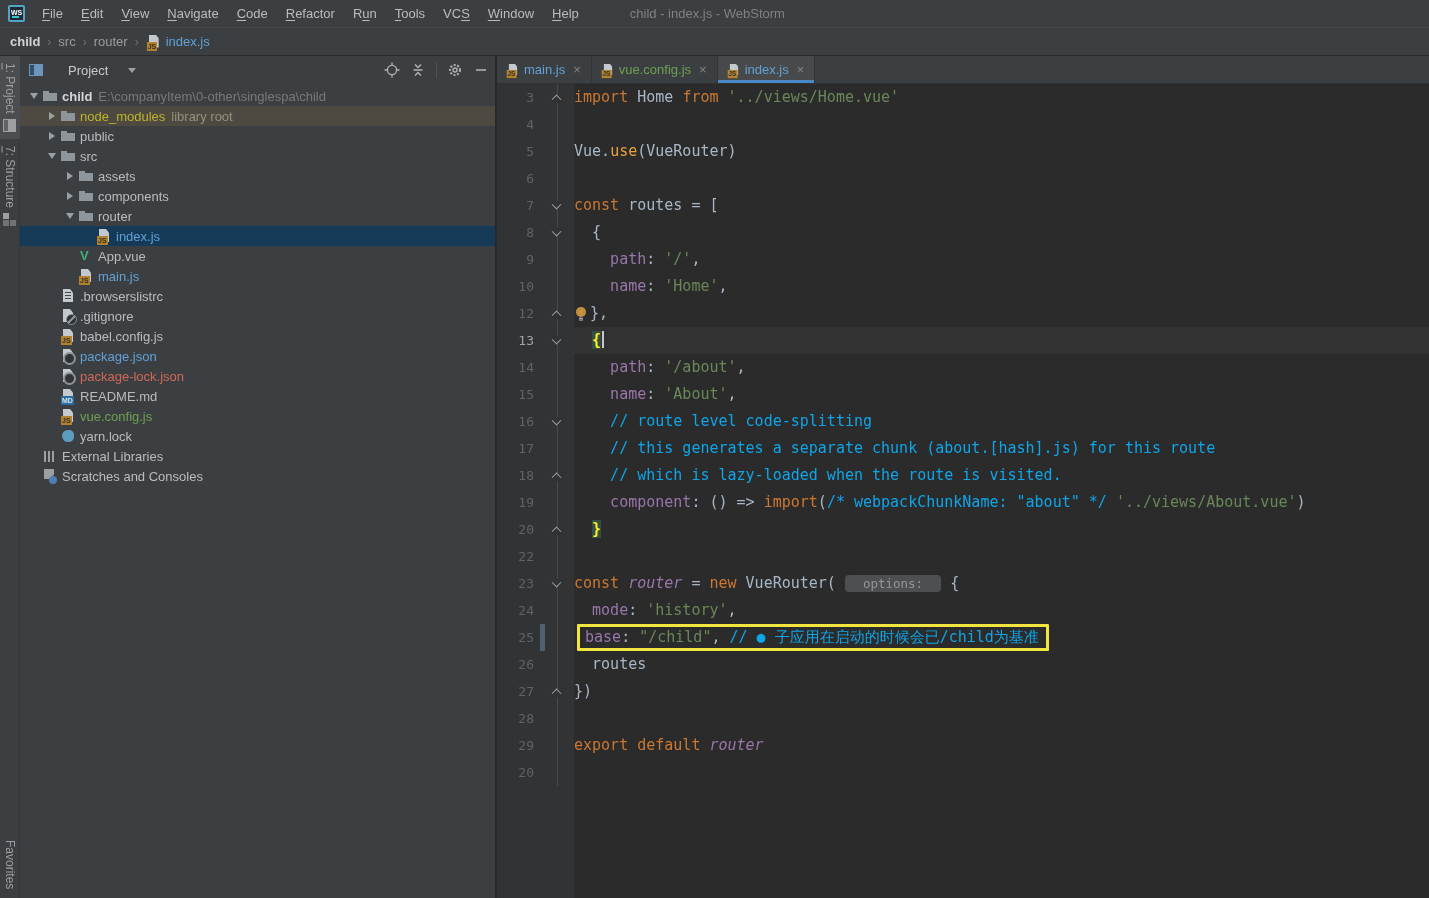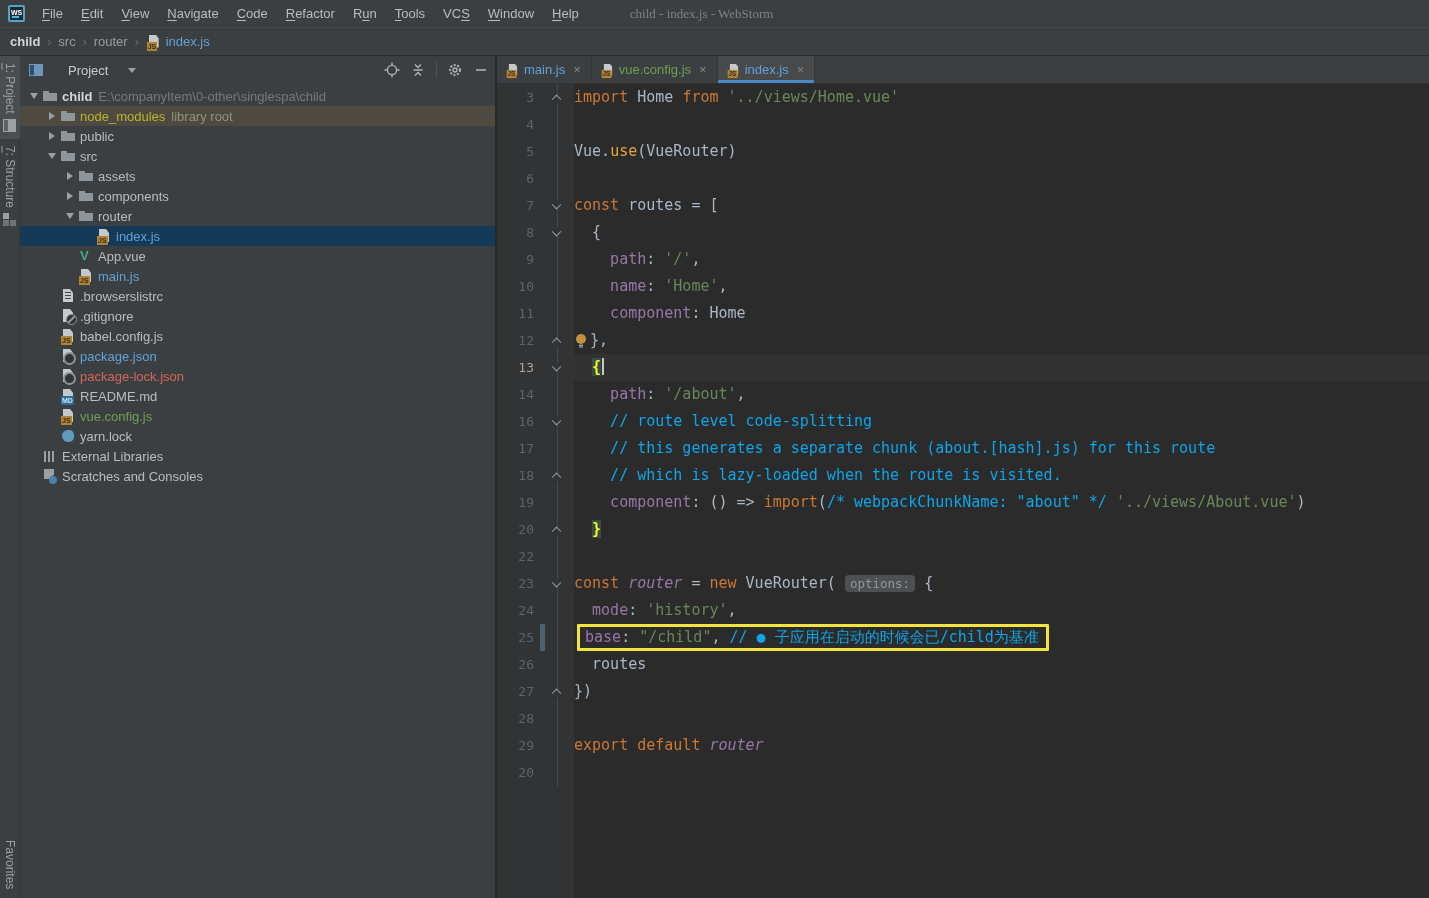--- a/index.html
+++ b/index.html
@@ -9,21 +9,21 @@
     background:#3c3f41; font-family:"Liberation Sans", sans-serif;
     color:#bbbbbb; user-select:none;
   }
   
   .menubar { height:28px; display:flex; align-items:center; background:#3c3f41; border-bottom:1px solid #474747; padding-left:6px; }
   .ws-logo { position:relative; width:17px; height:17px; border:2px solid #55a4c4; border-radius:2px; margin:0 8px 0 2px; background:#1c2b33; }
   .ws-logo span { position:absolute; left:1px; top:1px; font:bold 7px/10px "Liberation Sans",sans-serif; color:#fff; letter-spacing:0; }
   .ws-logo i { position:absolute; left:2px; bottom:2px; width:7px; height:2px; background:#35c5d0; }
   .menu-item { padding:0 9px; height:28px; line-height:28px; font-size:13px; color:#bbbbbb; cursor:default; }
   .menu-item u { text-decoration:underline; text-underline-offset:2px; }
-  .win-title { margin-left:42px; font-size:13px; color:#808080;font-family:Liberation Serif, serif; }
+  .win-title { margin-left:42px; font-size:13px; color:#808080; }
   .crumbbar { height:28px; display:flex; align-items:center; background:#3c3f41; border-bottom:1px solid #2b2b2b; padding-left:10px; font-size:13px; }
   .crumb-sep { color:#6e6e6e; padding:0 7px; font-size:12px; }
   .crumb-root { color:#d4d4d4; font-weight:bold; }
   .crumb { color:#9b9b9b; }
   .crumb-file { color:#62a0d6; display:flex; align-items:center; }
   
   .main { display:flex; height:842px; }
   .stripe { width:20px; background:#3c3f41; border-right:1px solid #353839; display:flex; flex-direction:column; align-items:center; }
   .vbtn { display:flex; flex-direction:column; align-items:center; padding:7px 0; gap:5px; width:20px; cursor:default; }
   .vbtn.active { background:#4b4e50; }
@@ -102,21 +102,21 @@
   .code-text { flex:1; white-space:pre; color:#a9b7c6; min-width:0; }
   .code-text.cur-line { background:#323232; }
   .tk-k { color:#cc7832; }
   .tk-d { color:#a9b7c6; }
   .tk-s { color:#6a8759; }
   .tk-p { color:#9876aa; }
   .tk-f { color:#e8a33d; }
   .tk-c { color:#0ea5e9; }
   .tk-v { color:#9876aa; font-style:italic; }
   .tk-b { color:#ffef28; background:#344f41; font-weight:bold; }
-  .tk-h { background:#4c5053; color:#949698; border-radius:4px; padding:1px 5px; font-size:12.5px; }
+  .tk-h { background:#4c5053; color:#949698; border-radius:4px; padding:1px 18px; font-size:12.5px; }
   .caret { display:inline-block; width:2px; height:17px; background:#c8c8c8; vertical-align:-3px; margin-left:1px; }
   .bulb { display:inline-block; width:15px; height:16px; vertical-align:-3px; margin-right:1px; }
   .hl-box { display:inline-block; line-height:21px; height:27px; border:3px solid #f2e53e; padding:0 7px 0 5px; margin-left:3px; vertical-align:top; border-radius:1px; }
   .hl-box * { line-height:21px; }
 </style>
 </head>
 <body>
 
 <div id="app">
 
@@ -411,26 +411,20 @@
             <div class="gut-fold"></div>
             <div class="code-text"><span class="tk-p">    path</span><span class="tk-d">: </span><span class="tk-s">'/'</span><span class="tk-d">,</span></div>
           </div>
           <div class="code-line">
             <div class="gut-num">10</div>
             <div class="gut-vcs"></div>
             <div class="gut-fold"></div>
             <div class="code-text"><span class="tk-p">    name</span><span class="tk-d">: </span><span class="tk-s">'Home'</span><span class="tk-d">,</span></div>
           </div>
           <div class="code-line">
-            <div class="gut-num">11</div>
-            <div class="gut-vcs"></div>
-            <div class="gut-fold"></div>
-            <div class="code-text"><span class="tk-p">    component</span><span class="tk-d">: Home</span></div>
-          </div>
-          <div class="code-line">
             <div class="gut-num">12</div>
             <div class="gut-vcs"></div>
             <div class="gut-fold">
               <span class="chev up"></span>
             </div>
             <div class="code-text"><span class="bulb"><svg width="14" height="15" viewBox="0 0 14 15">
                   <circle cx="7" cy="6" r="5" fill="#c89441"></circle>
                   <circle cx="7" cy="6" r="3" fill="none" stroke="#a87c30" stroke-width="1" stroke-dasharray="1.5 1.5"></circle>
                   <rect x="5" y="11.6" width="4" height="1.4" fill="#9aa7b0"></rect>
                   <rect x="5" y="13.4" width="4" height="1.2" fill="#9aa7b0"></rect>
@@ -444,20 +438,26 @@
             </div>
             <div class="code-text cur-line"><span class="tk-d">  </span><span class="tk-b">{</span><span class="caret"></span></div>
           </div>
           <div class="code-line">
             <div class="gut-num">14</div>
             <div class="gut-vcs"></div>
             <div class="gut-fold"></div>
             <div class="code-text"><span class="tk-p">    path</span><span class="tk-d">: </span><span class="tk-s">'/about'</span><span class="tk-d">,</span></div>
           </div>
           <div class="code-line">
+            <div class="gut-num">15</div>
+            <div class="gut-vcs"></div>
+            <div class="gut-fold"></div>
+            <div class="code-text"><span class="tk-p">    name</span><span class="tk-d">: </span><span class="tk-s">'About'</span><span class="tk-d">,</span></div>
+          </div>
+          <div class="code-line">
             <div class="gut-num">16</div>
             <div class="gut-vcs"></div>
             <div class="gut-fold">
               <span class="chev down"></span>
             </div>
             <div class="code-text"><span class="tk-c">    // route level code-splitting</span></div>
           </div>
           <div class="code-line">
             <div class="gut-num">17</div>
             <div class="gut-vcs"></div>

